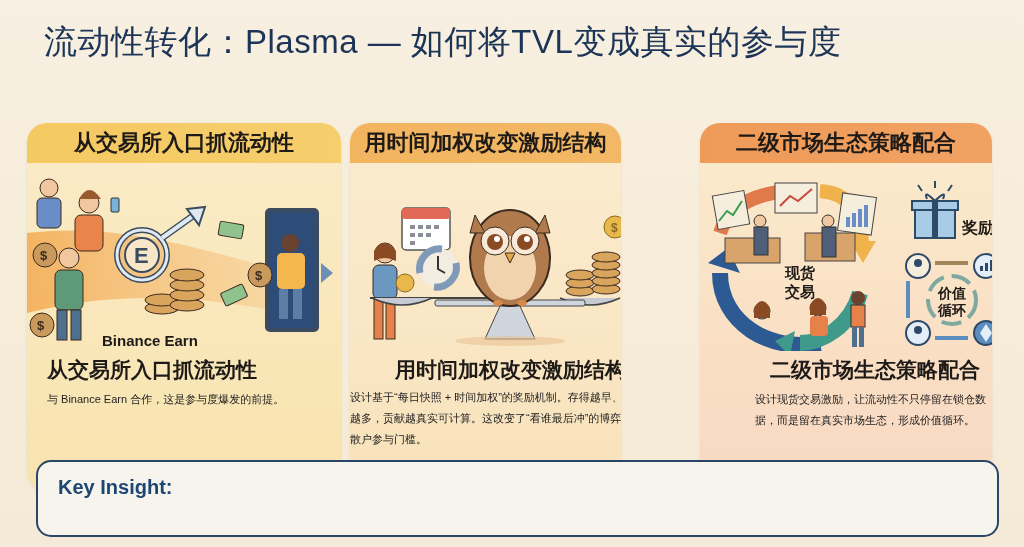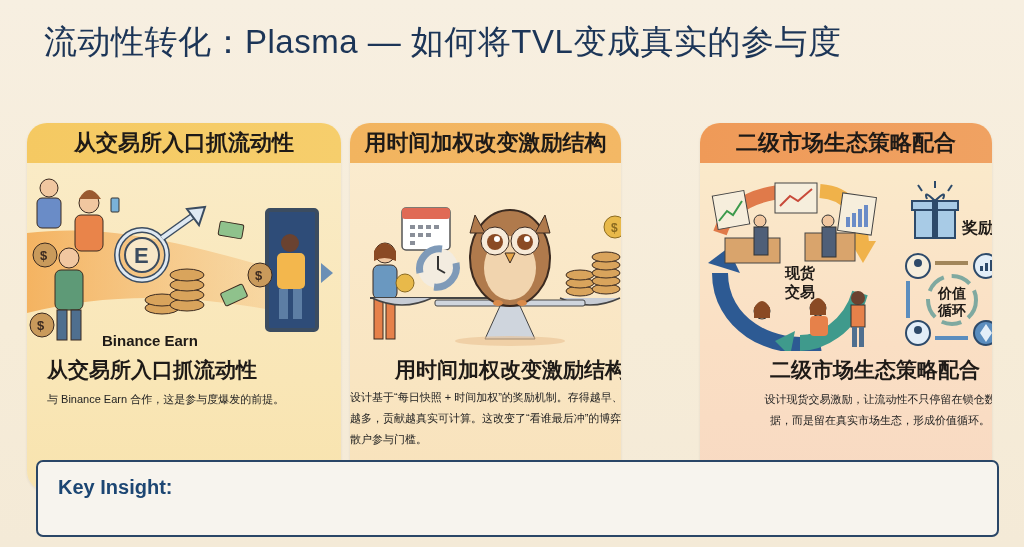--- a/index.html
+++ b/index.html
@@ -36,24 +36,24 @@
       position: absolute; font-size: 21px; font-weight: 700; color: #1e1a17; white-space: nowrap;
     }
     .panel-body {
       position: absolute; font-size: 11px; line-height: 21px; color: #222;
     }
     .p1 .panel-sub { left: 20px; top: 233px; }
     .p1 .panel-body { left: 20px; top: 266px; width: 240px; }
     .p2 .panel-sub { left: 45px; top: 233px; }
     .p2 .panel-body { left: 0; top: 264px; width: 316px; }
     .p3 .panel-sub { left: 70px; top: 233px; }
-    .p3 .panel-body { left: 55px; top: 266px; width: 250px; text-align: center; }
+    .p3 .panel-body { left: 55px; top: 266px; width: 250px; }
     .insight {
       position: absolute; left: 36px; top: 460px; width: 963px; height: 77px;
-      border: 2px solid #2a4667; border-radius: 7px;
+      border: 2px solid #2a4667; border-radius: 15px;
       background: #f7f4ee;
     }
     .insight-label {
       position: absolute; left: 20px; top: 14px;
       font-size: 20px; font-weight: 700; color: #1c4673; white-space: nowrap;
     }
     .insight-list { position: absolute; left: 164px; top: 13px; list-style: none; }
     .insight-list li {
       font-size: 17px; line-height: 26px; color: #1a1a1a; white-space: nowrap; position: relative; padding-left: 16px;
     }

